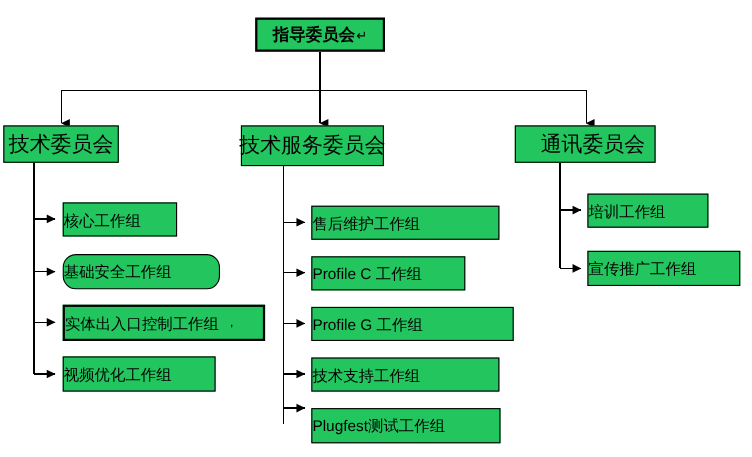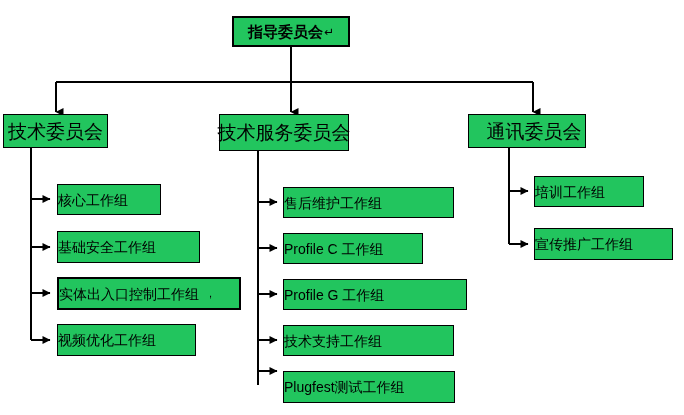--- a/index.html
+++ b/index.html
@@ -130,29 +130,29 @@
   </div>
 
   <div class="node center-text lvl2" style="left:3px; top:114px; width:105px; height:34px;">
     <span class="label">技术委员会</span>
   </div>
 
   <div class="node center-text lvl2" style="left:219px; top:114px; width:130px; height:37px;text-align:right;">
     <span class="label">技术服务委员会</span>
   </div>
 
-  <div class="node center-text lvl2" style="left:468px; top:114px; width:118px; height:34px;padding-left:14px;">
+  <div class="node center-text lvl2" style="left:468px; top:114px; width:128px; height:34px;padding-left:14px;">
     <span class="label">通讯委员会</span>
   </div>
 
   <div class="node left-text leaf pad-l" style="left:57px; top:184px; width:104px; height:31px;">
     <span class="label">核心工作组</span>
   </div>
 
-  <div class="node left-text leaf pad-l" style="left:57px; top:231px; width:143px; height:32px;">
+  <div class="node left-text leaf pad-l" style="left:57px; top:231px; width:143px; height:32px;border-radius:12px;">
     <span class="label">基础安全工作组</span>
   </div>
 
   <div class="node thick left-text leaf pad-l" style="left:57px; top:277px; width:184px; height:33px;">
     <span class="label">实体出入口控制工作组</span>
       <span class="tailmark">,</span>
   </div>
 
   <div class="node left-text leaf pad-l" style="left:57px; top:324px; width:139px; height:32px;">
     <span class="label">视频优化工作组</span>

